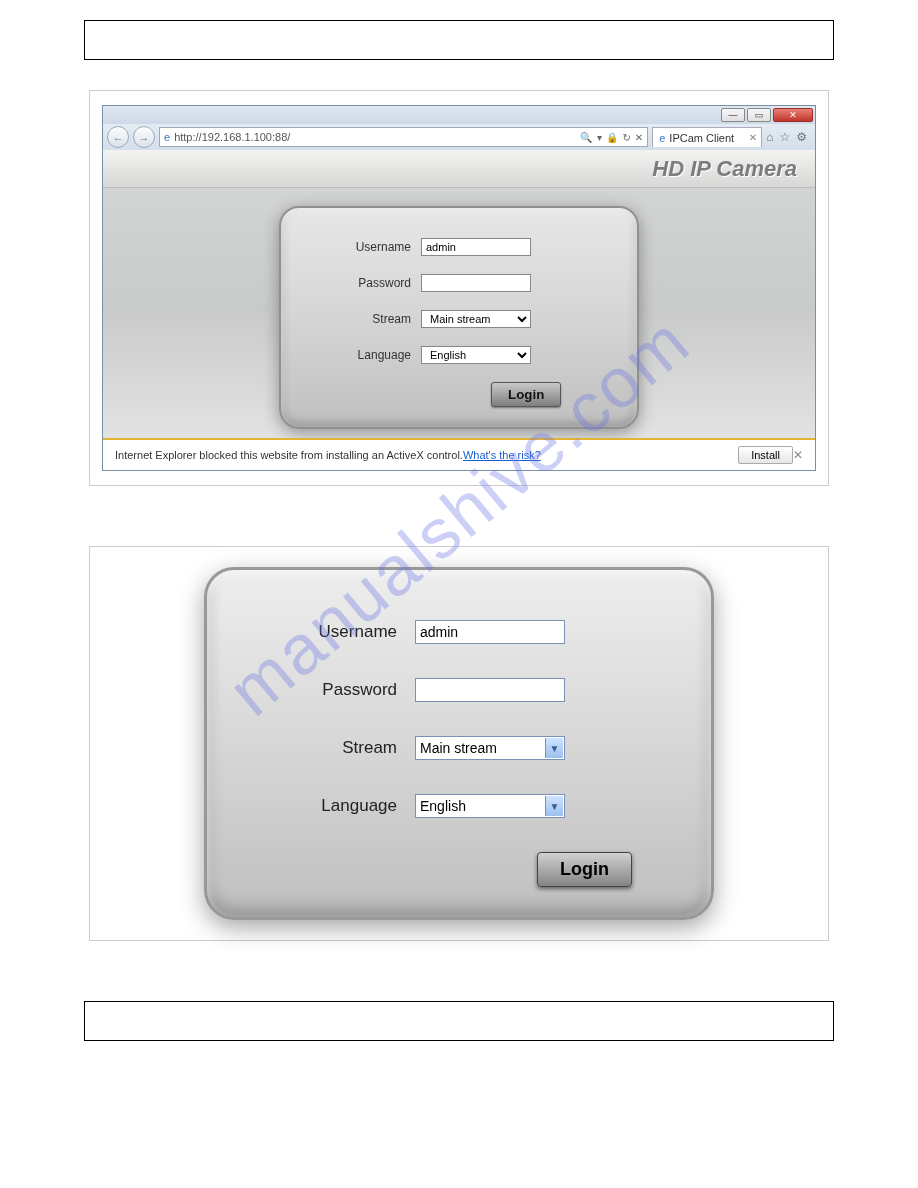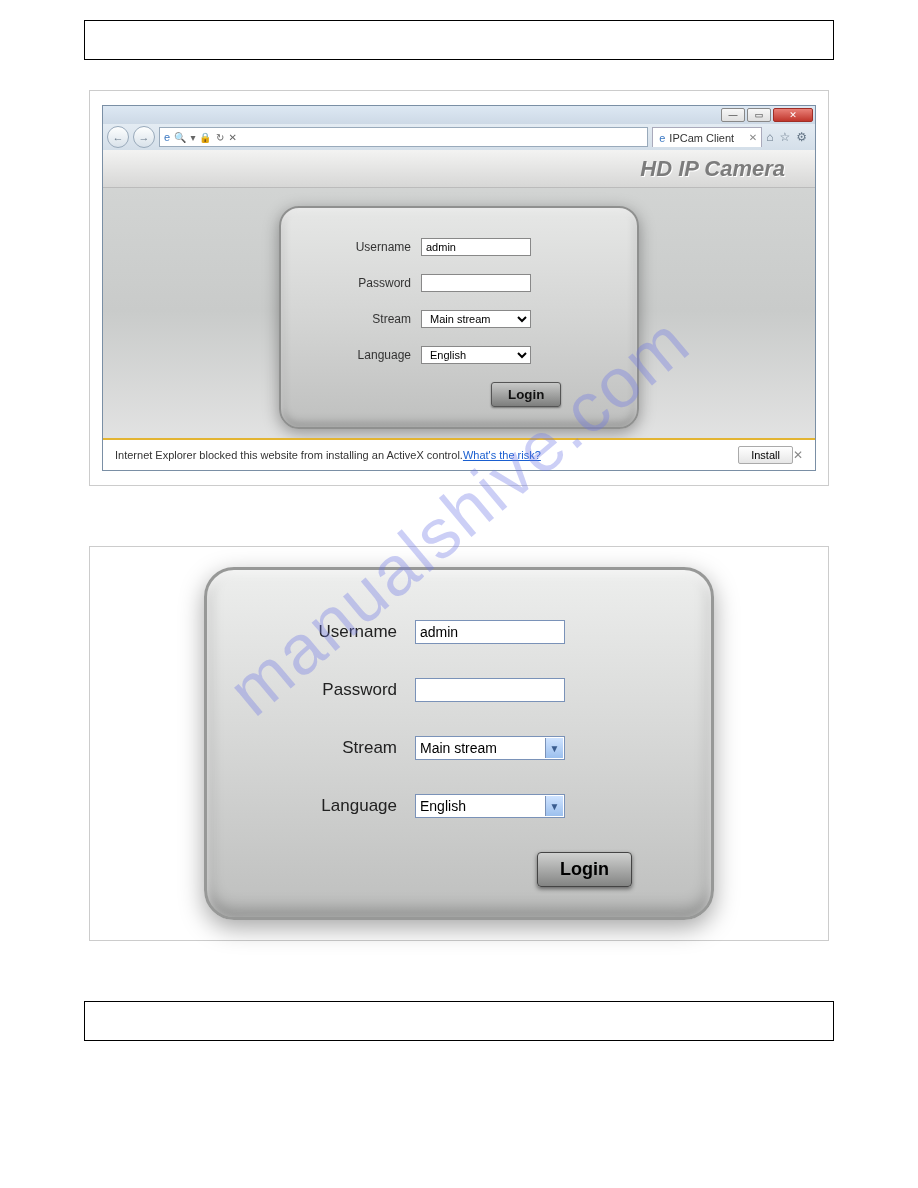--- a/index.html
+++ b/index.html
@@ -103,21 +103,21 @@
     position: relative;
     min-height: 320px;
   }
   .page-header {
     background: linear-gradient(#f3f3f2, #d7d7d6);
     height: 38px;
     border-bottom: 1px solid #bbb;
     display: flex;
     align-items: center;
     justify-content: flex-end;
-    padding-right: 30px;
+    padding-right: 18px;
     font-size: 22px;
     color: #7c7c7c;
     font-weight: bold;
     font-style: italic;
     text-shadow: 1px 1px 0 #fff;
   }
   .login-panel-small {
     width: 360px;
     margin: 18px auto 0 auto;
     background: linear-gradient(#e6e7e6, #d4d5d4 50%, #bfc0bf);
@@ -257,20 +257,21 @@
       <div class="ie-titlebar">
         <div class="win-btn">—</div>
         <div class="win-btn">▭</div>
         <div class="win-btn close">✕</div>
       </div>
       <div class="ie-toolbar">
         <div class="nav-btn">←</div>
         <div class="nav-btn">→</div>
         <div class="url-bar">
           <span style="color:#3b78c2;">e</span>
+          <span class="url-text">http://192.168.1.100:88/</span>
           <div class="url-right">
             <span>🔍</span>
             <span>▾</span>
             <span>🔒</span>
             <span>↻</span>
             <span>✕</span>
           </div>
         </div>
         <div class="tab-bar">
           <div class="tab">

